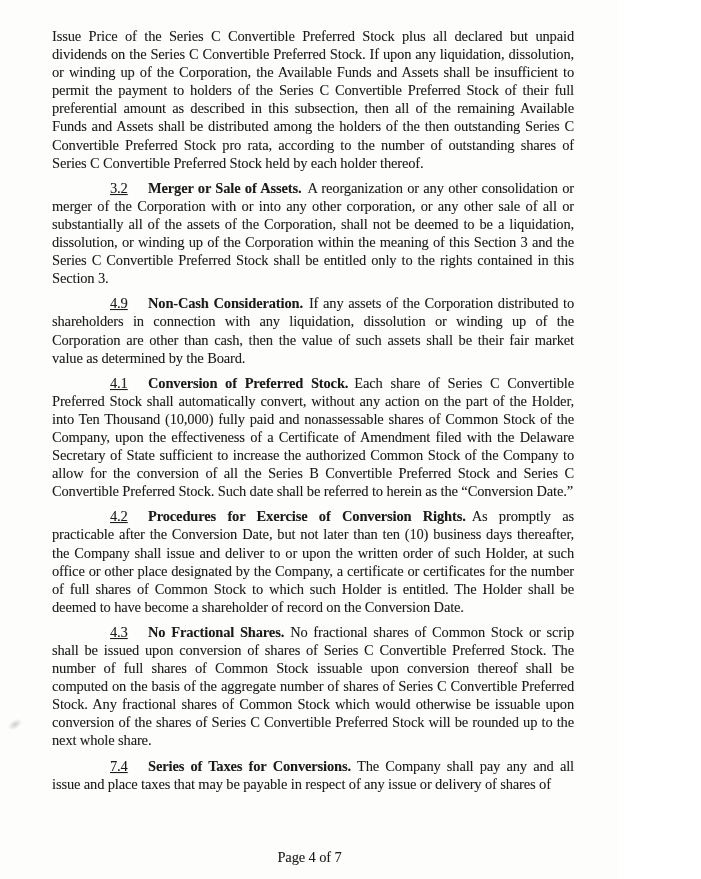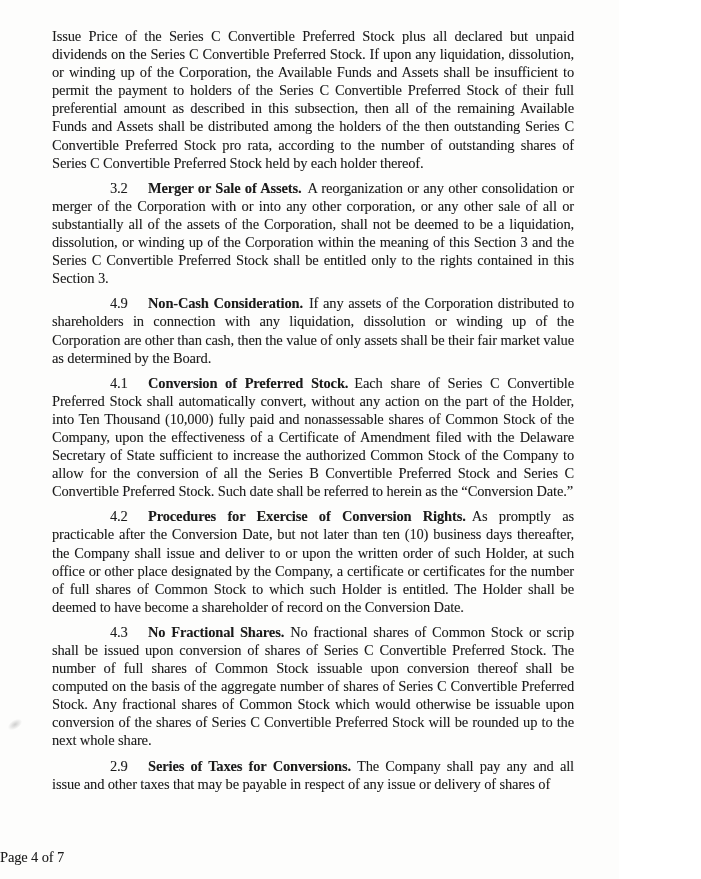--- a/index.html
+++ b/index.html
@@ -29,34 +29,36 @@
   p.sec {
     text-indent: 58px;
   }
   p.article {
     margin-bottom: 11px;
   }
   .num {
     display: inline-block;
     min-width: 38px;
     text-indent: 0;
+    text-decoration: underline;
   }
   .heading {
     margin-right: 6px;
     font-weight: bold;
   }
   .heading.u {
     text-decoration: underline;
     text-underline-offset: 2px;
   }
   .footer {
     position: absolute;
     left: 0;
     right: 0;
     bottom: 13px;
+    text-align: center;
   }
   .artifact {
     position: absolute;
     left: 7px;
     top: 720px;
     width: 16px;
     height: 9px;
     background: radial-gradient(ellipse at center, rgba(130,130,130,0.38), rgba(130,130,130,0) 70%);
     transform: rotate(-32deg);
   }
@@ -66,37 +68,37 @@
 
 <div class="page">
 
   <p class="para cont">Issue Price of the Series C Convertible Preferred Stock plus all declared but unpaid dividends on the Series C Convertible Preferred Stock.  If upon any liquidation, dissolution, or winding up of the Corporation, the Available Funds and Assets shall be insufficient to permit the payment to holders of the Series C Convertible Preferred Stock of their full preferential amount as described in this subsection, then all of the remaining Available Funds and Assets shall be distributed among the holders of the then outstanding Series C Convertible Preferred Stock pro rata, according to the number of outstanding shares of Series C Convertible Preferred Stock held by each holder thereof.</p>
 
   <p class="para sec">
     <span class="num">3.2</span><span class="heading">Merger or Sale of Assets.</span><span class="body-text">A reorganization or any other consolidation or merger of the Corporation with or into any other corporation, or any other sale of all or substantially all of the assets of the Corporation, shall not be deemed to be a liquidation, dissolution, or winding up of the Corporation within the meaning of this Section 3 and the Series C Convertible Preferred Stock shall be entitled only to the rights contained in this Section 3.</span>
   </p>
 
   <p class="para sec">
-    <span class="num">4.9</span><span class="heading">Non-Cash Consideration.</span><span class="body-text">If any assets of the Corporation distributed to shareholders in connection with any liquidation, dissolution or winding up of the Corporation are other than cash, then the value of only assets shall be their fair market value as determined by the Board.</span>
+    <span class="num">4.9</span><span class="heading">Non-Cash Consideration.</span><span class="body-text">If any assets of the Corporation distributed to shareholders in connection with any liquidation, dissolution or winding up of the Corporation are other than cash, then the value of such assets shall be their fair market value as determined by the Board.</span>
   </p>
 
 
   <p class="para sec">
     <span class="num">4.1</span><span class="heading">Conversion of Preferred Stock.</span><span class="body-text">Each share of Series C Convertible Preferred Stock shall automatically convert, without any action on the part of the Holder, into Ten Thousand (10,000) fully paid and nonassessable shares of Common Stock of the Company, upon the effectiveness of a Certificate of Amendment filed with the Delaware Secretary of State sufficient to increase the authorized Common Stock of the Company to allow for the conversion of all the Series B Convertible Preferred Stock and Series C Convertible Preferred Stock.  Such date shall be referred to herein as the “Conversion Date.”</span>
   </p>
 
   <p class="para sec">
     <span class="num">4.2</span><span class="heading">Procedures for Exercise of Conversion Rights.</span><span class="body-text">As promptly as practicable after the Conversion Date, but not later than ten (10) business days thereafter, the Company shall issue and deliver to or upon the written order of such Holder, at such office or other place designated by the Company, a certificate or certificates for the number of full shares of Common Stock to which such Holder is entitled.  The Holder shall be deemed to have become a shareholder of record on the Conversion Date.</span>
   </p>
 
   <p class="para sec">
     <span class="num">4.3</span><span class="heading">No Fractional Shares.</span><span class="body-text">No fractional shares of Common Stock or scrip shall be issued upon conversion of shares of Series C Convertible Preferred Stock.  The number of full shares of Common Stock issuable upon conversion thereof shall be computed on the basis of the aggregate number of shares of Series C Convertible Preferred Stock.  Any fractional shares of Common Stock which would otherwise be issuable upon conversion of the shares of Series C Convertible Preferred Stock will be rounded up to the next whole share.</span>
   </p>
 
   <p class="para sec">
-    <span class="num">2.9</span><span class="heading">Series of Taxes for Conversions.</span><span class="body-text">The Company shall pay any and all issue and other taxes that may be payable in respect of any issue or delivery of shares of</span>
+    <span class="num">7.4</span><span class="heading">Series of Taxes for Conversions.</span><span class="body-text">The Company shall pay any and all issue and place taxes that may be payable in respect of any issue or delivery of shares of</span>
   </p>
 
   <div class="artifact"></div>
 
   <div class="footer">Page 4 of 7</div>
 
 </div>
 
 </body></html>

